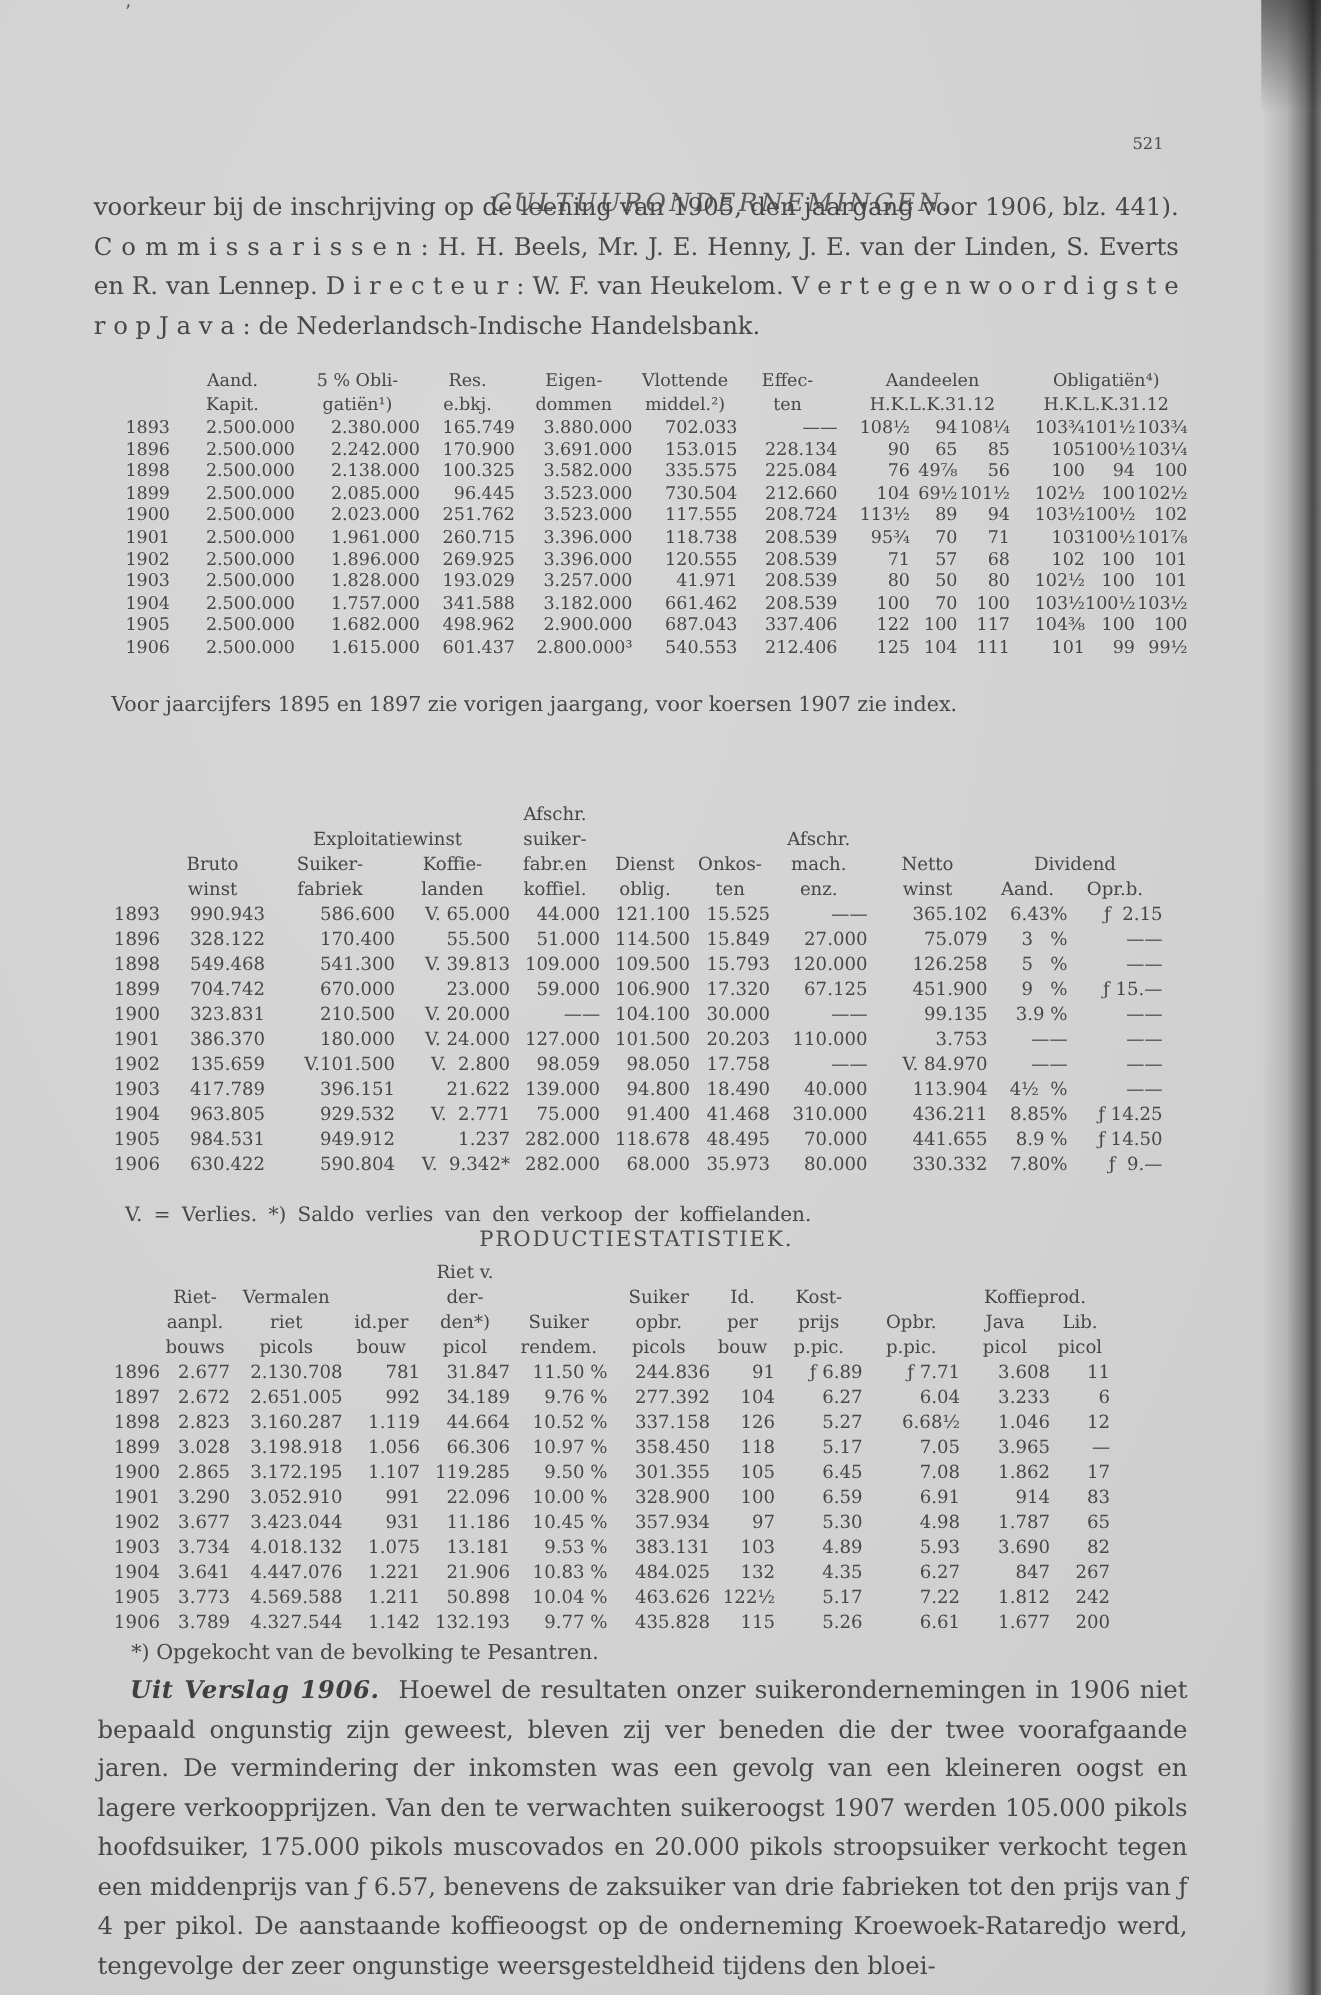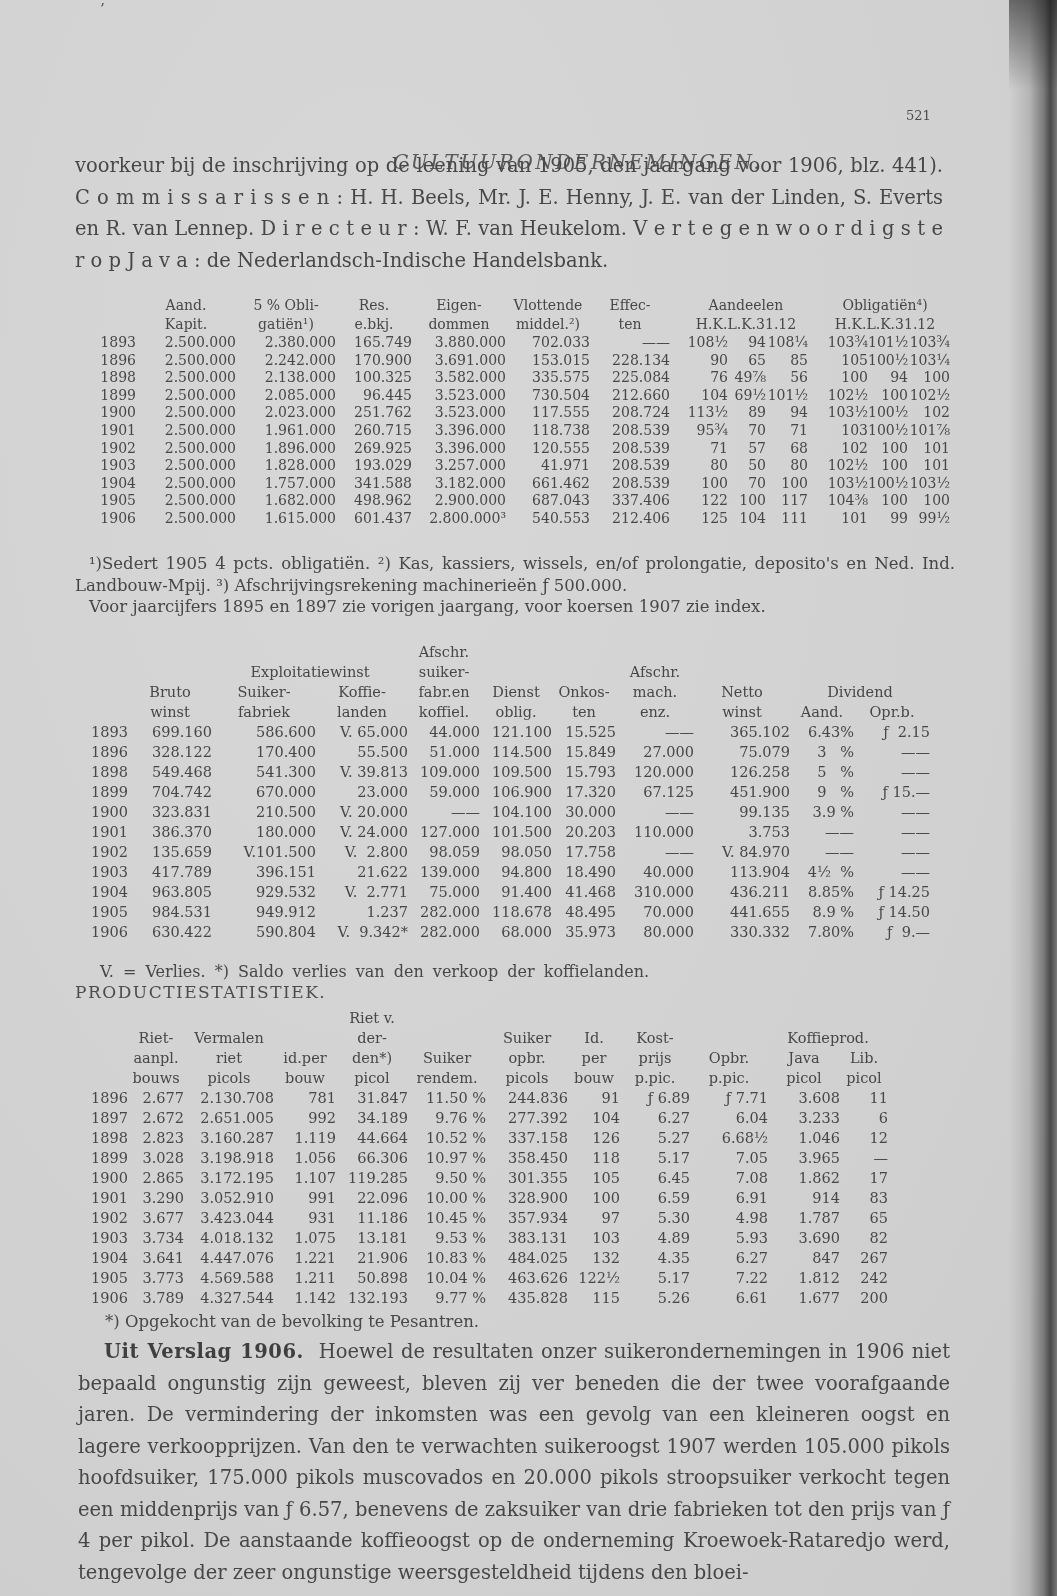--- a/index.html
+++ b/index.html
@@ -47,34 +47,34 @@
   .fns .ind{text-indent:14px;text-align:left;}
   
   .t2{position:absolute;top:642px;left:72px;font-size:14.5px;}
   .t2 .tr{height:20px;line-height:20px;}
   .t2 .y2{width:56px}.t2 .w1{width:84px}.t2 .w2{width:104px}.t2 .w3{width:92px}
   .t2 .w4{width:72px}.t2 .w5{width:72px}.t2 .w6{width:64px}.t2 .w7{width:78px}
   .t2 .w8{width:96px}.t2 .w9{width:64px}.t2 .w10{width:76px}
   .t2 .gex{width:196px}.t2 .gdiv{width:140px}
   .t2fn{position:absolute;top:962px;left:100px;font-size:16px;word-spacing:4px;}
   
-  .prodtitle{position:absolute;top:982px;left:75px;width:868px;margin:0;text-align:left;
+  .prodtitle{position:absolute;top:982px;left:75px;width:868px;margin:0;text-align:center;
     font-size:17px;font-weight:normal;letter-spacing:1.5px;color:#4c4c4c;}
   
   .t3{position:absolute;top:1008px;left:80px;font-size:14.5px;}
   .t3 .tr{height:20px;line-height:20px;}
   .t3 .v0{width:48px}.t3 .v1{width:56px}.t3 .v2{width:90px}.t3 .v3{width:62px}
   .t3 .v4{width:72px}.t3 .v5{width:78px}.t3 .v6{width:82px}.t3 .v7{width:52px}
   .t3 .v8{width:70px}.t3 .v9{width:78px}.t3 .v10{width:72px}.t3 .v11{width:48px}
   .t3 .gkof{width:120px}
   .t3fn{position:absolute;top:1312px;left:105px;font-size:16.5px;}
   
   .verslag{position:absolute;top:1336px;left:78px;width:872px;margin:0;
     font-size:19.5px;line-height:31.5px;text-align:justify;text-indent:26px;}
-  .verslag b{font-weight:700;letter-spacing:.5px;color:#3f3f3f;}
+  .verslag b{font-weight:700;letter-spacing:.5px;color:#3f3f3f;font-style:italic;}
 </style>
 </head>
 <body>
 
 <div class="page">
 
   <span class="stray">’</span>
 
   <div class="runhead">
     <span class="head-title">CULTUURONDERNEMINGEN.</span>
@@ -293,21 +293,20 @@
           <span class="c k8">104</span>
           <span class="c k9">111</span>
           <span class="c k10">101</span>
           <span class="c k11">99</span>
           <span class="c k12">99½</span>
         </div>
       </div>
   </section>
 
   <div class="fns">
-    <p class="ind1" style="text-indent:14px;">¹)Sedert 1905 4 pcts. obligatiën.  ²) Kas, kassiers, wissels, en/of prolongatie, deposito's en Ned. Ind. Landbouw-Mpij.  ³) Afschrijvingsrekening machinerieën ƒ 500.000.</p>
     <p class="ind">Voor jaarcijfers 1895 en 1897 zie vorigen jaargang, voor koersen 1907 zie index.</p>
   </div>
 
   <section class="t2">
     <div class="thead">
       <div class="hcol y2"></div>
       <div class="hcol w1">
         <div class="hl"></div>
         <div class="hl"></div>
         <div class="hl">Bruto</div>
@@ -368,21 +367,21 @@
           <div class="hcol w10">
             <div class="hl">Opr.b.</div>
           </div>
         </div>
       </div>
     </div>
     <div>
 
         <div class="tr">
           <span class="c y2">1893</span>
-          <span class="c w1">699.160</span>
+          <span class="c w1">990.943</span>
           <span class="c w2">586.600</span>
           <span class="c w3">V. 65.000</span>
           <span class="c w4">44.000</span>
           <span class="c w5">121.100</span>
           <span class="c w6">15.525</span>
           <span class="c w7">——</span>
           <span class="c w8">365.102</span>
           <span class="c w9">6.43%</span>
           <span class="c w10">ƒ  2.15</span>
         </div>

